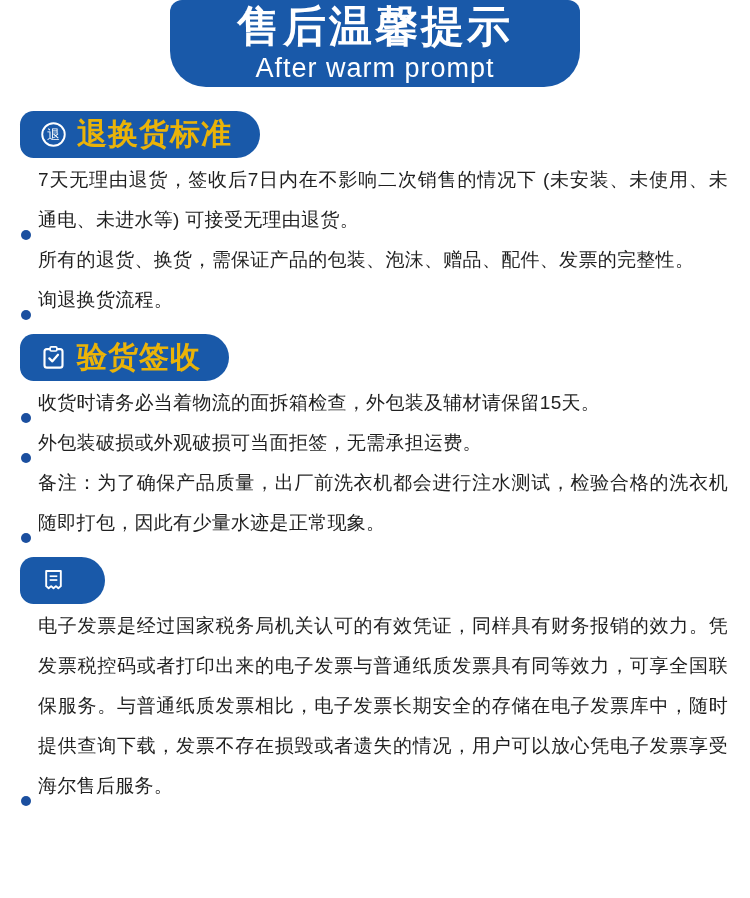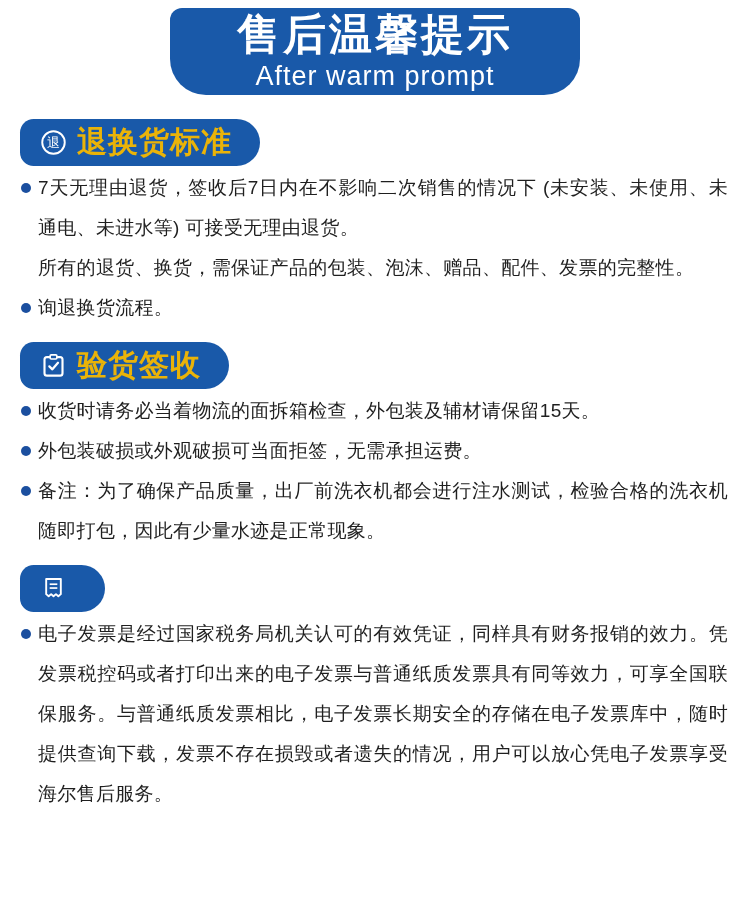--- a/index.html
+++ b/index.html
@@ -6,21 +6,21 @@
   html,body { background:#ffffff; }
   body {
     width:750px; height:898px;
     font-family:"Liberation Sans","DejaVu Sans",sans-serif;
     overflow:hidden;
   }
   .page { width:750px; height:898px; background:#fff; position:relative; }
 
   
   .banner {
-    width:410px; height:87px; margin:8px auto 0;
+    width:410px; height:87px; margin:0 auto 0;
     background:#1959a9;
     border-radius:12px 12px 36px 36px;
     display:flex; flex-direction:column; align-items:center; justify-content:center;
     color:#fff; text-align:right;
   }
   .banner-title {
     font-size:43px; font-weight:bold; letter-spacing:3px; line-height:1.1;
   }
   .banner-sub {
     font-size:27px; font-weight:400; letter-spacing:1px; margin-top:2px;
@@ -41,21 +41,21 @@
   .section-pill .icon {
     width:27px; height:27px; margin-right:10px; flex:none;
     display:inline-flex; align-items:center; justify-content:center;
   }
   .section-pill .icon svg { width:27px; height:27px; display:block; }
   .section-title {
     color:#eab308; font-size:30px; font-weight:bold; letter-spacing:1px;
     white-space:nowrap;
   }
 
-  .item { display:flex; align-items:flex-start; }
+  .item { display:flex; align-items:flex-end; }
   .dot {
     flex:none; width:10px; height:10px; border-radius:50%;
     background:#1b4f9f; margin:15px 7px 0 1px;
   }
   .dot.hidden { visibility:hidden; }
   .itext {
     flex:1; font-size:19px; line-height:40px; color:#1f1f1f;
     letter-spacing:0.3px; text-align:justify;
   }
 </style>

